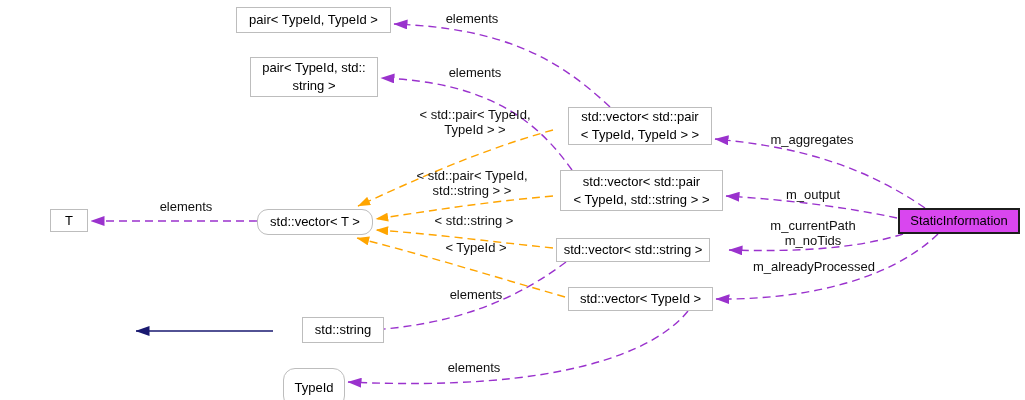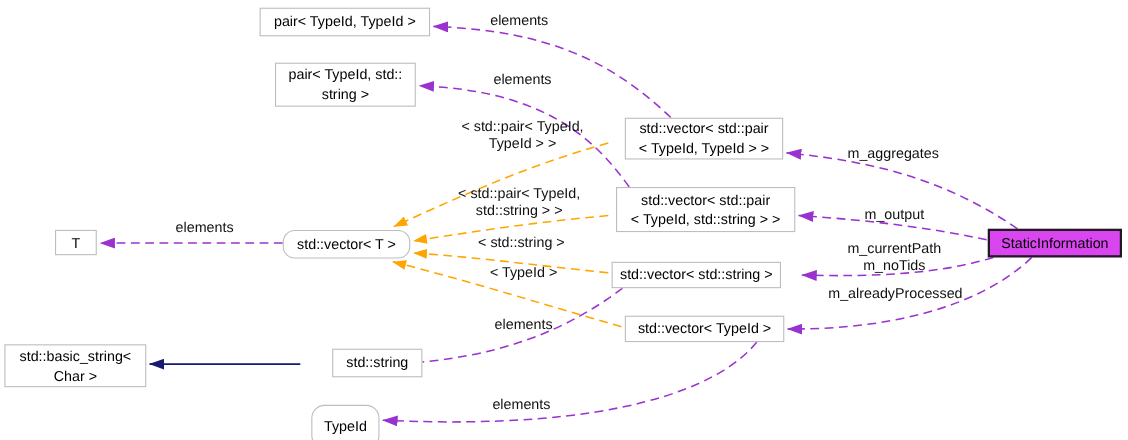--- a/index.html
+++ b/index.html
@@ -111,22 +111,20 @@
   <div class="node" id="n-pair-ts">pair&lt; TypeId, std::
 string &gt;</div>
   <div class="node" id="n-vec-pair-tt">std::vector&lt; std::pair
 &lt; TypeId, TypeId &gt; &gt;</div>
   <div class="node" id="n-vec-pair-ts">std::vector&lt; std::pair
 &lt; TypeId, std::string &gt; &gt;</div>
   <div class="node" id="n-vec-str">std::vector&lt; std::string &gt;</div>
   <div class="node" id="n-vec-tid">std::vector&lt; TypeId &gt;</div>
   <div class="node" id="n-vec-t">std::vector&lt; T &gt;</div>
   <div class="node" id="n-t">T</div>
-  <div class="node" id="n-basic-string">std::basic_string&lt;
-Char &gt;</div>
   <div class="node" id="n-std-string">std::string</div>
   <div class="node" id="n-typeid">TypeId</div>
   <div class="node main" id="n-static-info">StaticInformation</div>
 
   <div class="elabel" id="l-elements-pair-tt">elements</div>
   <div class="elabel" id="l-elements-pair-ts">elements</div>
   <div class="elabel" id="l-m-aggregates">m_aggregates</div>
   <div class="elabel" id="l-m-output">m_output</div>
   <div class="elabel" id="l-m-currentpath">m_currentPath
 m_noTids</div>

